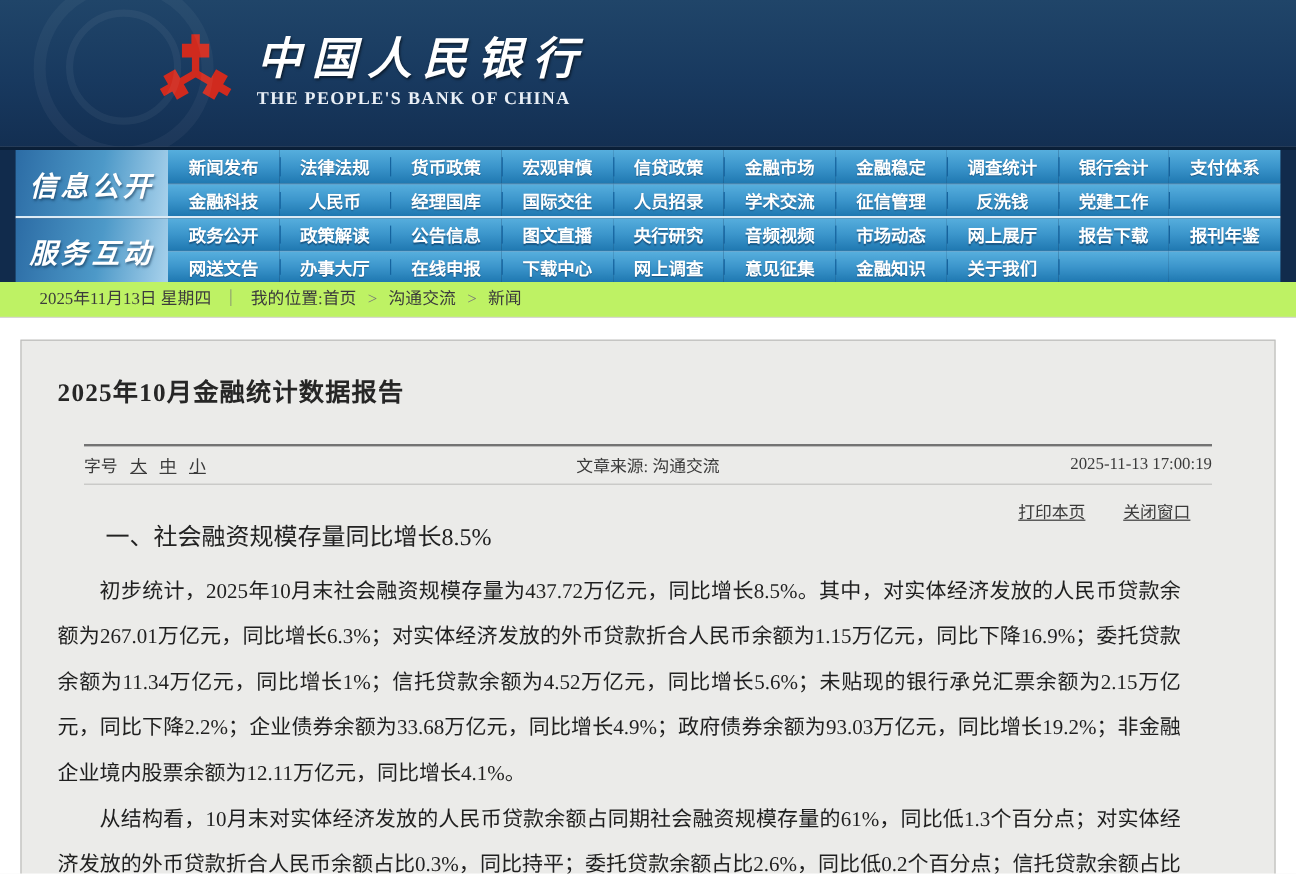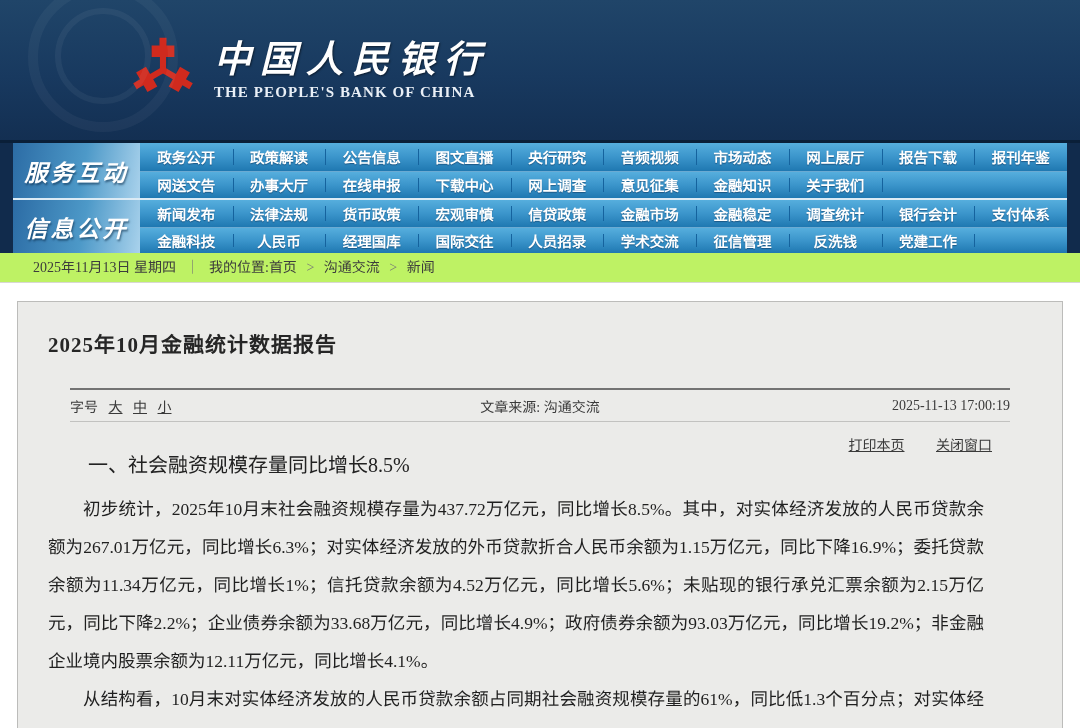--- a/index.html
+++ b/index.html
@@ -8,21 +8,21 @@
     --nav-blue-light:#56aedd;
     --nav-blue-dark:#1f78b1;
     --text-dark:#2b2b2b;
   }
   *{margin:0;padding:0;box-sizing:border-box;}
   html,body{width:1080px;height:728px;overflow:hidden;background:#ffffff;}
   body{font-family:"Liberation Serif","DejaVu Serif",serif;color:var(--text-dark);}
 
   
   .banner{
-    position:relative;height:140px;
+    position:relative;height:122px;
     background:linear-gradient(180deg,#204569 0%,#18395f 55%,#132f52 100%);
     overflow:hidden;
   }
   .banner .watermark{
     position:absolute;left:28px;top:-18px;width:150px;height:150px;
     border:10px solid rgba(255,255,255,0.045);border-radius:50%;
   }
   .banner .watermark2{
     position:absolute;left:55px;top:8px;width:96px;height:96px;
     border:6px solid rgba(255,255,255,0.05);border-radius:50%;
@@ -137,20 +137,45 @@
       </g>
     </svg>
     <div class="bank-names">
       <div class="bank-cn">中国人民银行</div>
       <div class="bank-en">THE PEOPLE'S BANK OF CHINA</div>
     </div>
   </div>
 </div>
 
 <div class="nav-wrap">
+    <div class="nav-section">
+      <div class="nav-label">信息公开</div>
+      <div class="nav-grid">
+        <div class="nav-cell">新闻发布</div>
+        <div class="nav-cell sep">法律法规</div>
+        <div class="nav-cell sep">货币政策</div>
+        <div class="nav-cell sep">宏观审慎</div>
+        <div class="nav-cell sep">信贷政策</div>
+        <div class="nav-cell sep">金融市场</div>
+        <div class="nav-cell sep">金融稳定</div>
+        <div class="nav-cell sep">调查统计</div>
+        <div class="nav-cell sep">银行会计</div>
+        <div class="nav-cell sep">支付体系</div>
+        <div class="nav-cell">金融科技</div>
+        <div class="nav-cell sep">人民币</div>
+        <div class="nav-cell sep">经理国库</div>
+        <div class="nav-cell sep">国际交往</div>
+        <div class="nav-cell sep">人员招录</div>
+        <div class="nav-cell sep">学术交流</div>
+        <div class="nav-cell sep">征信管理</div>
+        <div class="nav-cell sep">反洗钱</div>
+        <div class="nav-cell sep">党建工作</div>
+        <div class="nav-cell sep"></div>
+      </div>
+    </div>
     <div class="nav-section">
       <div class="nav-label">服务互动</div>
       <div class="nav-grid">
         <div class="nav-cell">政务公开</div>
         <div class="nav-cell sep">政策解读</div>
         <div class="nav-cell sep">公告信息</div>
         <div class="nav-cell sep">图文直播</div>
         <div class="nav-cell sep">央行研究</div>
         <div class="nav-cell sep">音频视频</div>
         <div class="nav-cell sep">市场动态</div>
@@ -162,45 +187,20 @@
         <div class="nav-cell sep">在线申报</div>
         <div class="nav-cell sep">下载中心</div>
         <div class="nav-cell sep">网上调查</div>
         <div class="nav-cell sep">意见征集</div>
         <div class="nav-cell sep">金融知识</div>
         <div class="nav-cell sep">关于我们</div>
         <div class="nav-cell sep"></div>
         <div class="nav-cell"></div>
       </div>
     </div>
-    <div class="nav-section">
-      <div class="nav-label">信息公开</div>
-      <div class="nav-grid">
-        <div class="nav-cell">新闻发布</div>
-        <div class="nav-cell sep">法律法规</div>
-        <div class="nav-cell sep">货币政策</div>
-        <div class="nav-cell sep">宏观审慎</div>
-        <div class="nav-cell sep">信贷政策</div>
-        <div class="nav-cell sep">金融市场</div>
-        <div class="nav-cell sep">金融稳定</div>
-        <div class="nav-cell sep">调查统计</div>
-        <div class="nav-cell sep">银行会计</div>
-        <div class="nav-cell sep">支付体系</div>
-        <div class="nav-cell">金融科技</div>
-        <div class="nav-cell sep">人民币</div>
-        <div class="nav-cell sep">经理国库</div>
-        <div class="nav-cell sep">国际交往</div>
-        <div class="nav-cell sep">人员招录</div>
-        <div class="nav-cell sep">学术交流</div>
-        <div class="nav-cell sep">征信管理</div>
-        <div class="nav-cell sep">反洗钱</div>
-        <div class="nav-cell sep">党建工作</div>
-        <div class="nav-cell sep"></div>
-      </div>
-    </div>
   </div>
 
 <div class="crumbbar">
   <span>2025年11月13日 星期四</span>
   <span class="crumb-sep">｜</span>
   <span>我的位置:</span><a>首页</a>
   <span class="crumb-sep">&gt;</span>
   <a>沟通交流</a>
   <span class="crumb-sep">&gt;</span>
   <a>新闻</a>

